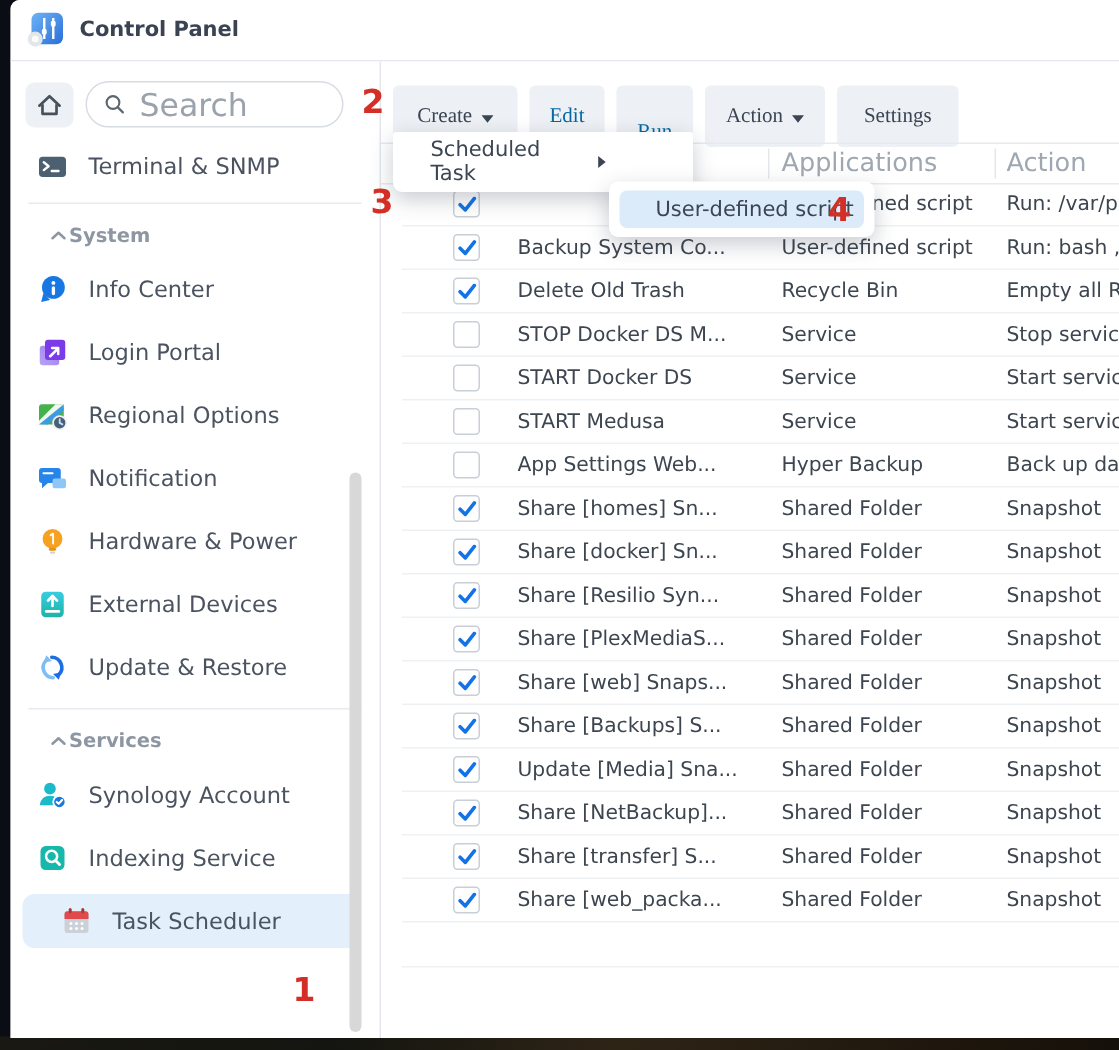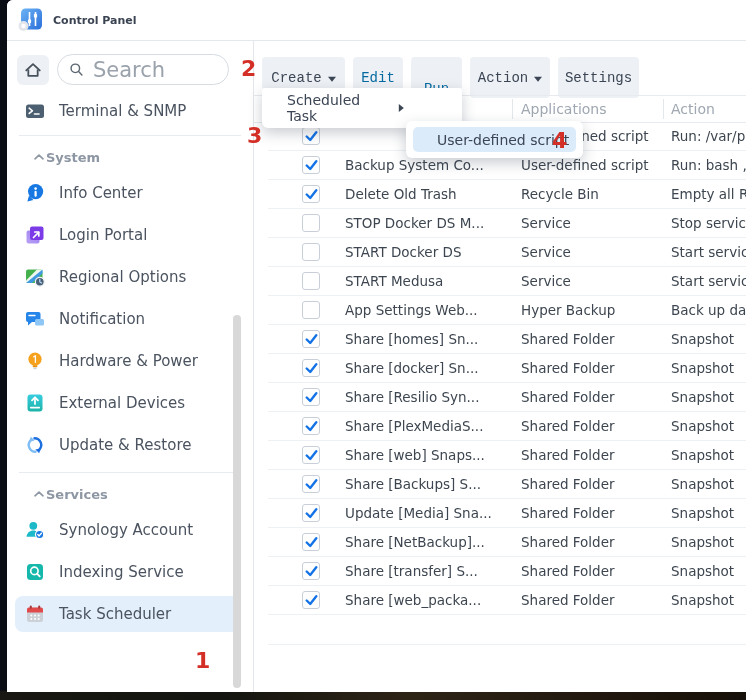--- a/index.html
+++ b/index.html
@@ -10,21 +10,21 @@
     -webkit-font-smoothing:antialiased;
   }
   .desktop-floor{position:absolute;left:0;bottom:0;width:746px;height:9px;
     background:linear-gradient(90deg,#191812 0%,#141510 30%,#2e2416 55%,#241b10 75%,#151009 100%);}
   .window{position:absolute;left:7px;top:0;width:739px;height:692px;background:#fff;
     border-radius:6px 0 0 0;overflow:hidden;}
   
   .titlebar{height:40px;border-bottom:1px solid #e4e8ec;display:flex;align-items:center;
     padding-left:10px;gap:10px;background:#fff;}
   .app-icon{width:26px;height:26px}
-  .title{font-size:11px;font-weight:bold;color:#3a4352}
+  .title{font-size:14px;font-weight:bold;color:#3a4352}
   
   .sidebar{position:absolute;left:0;top:41px;bottom:0;width:246px;background:#fff;
     border-right:1px solid #e3e7eb;}
   .side-top{display:flex;gap:8px;padding:13px 0 0 10px;align-items:center}
   .home-btn{width:32px;height:30px;background:#edf0f4;border:none;border-radius:6px;
     display:flex;align-items:center;justify-content:center;cursor:pointer}
   .search-box{box-sizing:border-box;width:172px;height:31px;border:1px solid #d6dce2;border-radius:16px;
     display:flex;align-items:center;padding-left:11px;gap:7px;background:#fff}
   .search-box input{border:none;outline:none;width:118px;font-size:21px;color:#333;
     font-family:inherit;background:transparent}
@@ -32,34 +32,34 @@
   .side-item{height:42px;display:flex;align-items:center;gap:14px;padding-left:18px;
     font-size:15px;color:#4a535f;cursor:pointer}
   .side-item.top-item{height:36px;margin-top:8px}
   .side-item .ic{width:20px;height:20px;flex:0 0 20px}
   .divider{height:1px;background:#e7eaee;margin:6px 12px 0 12px}
   .section-head{height:26px;margin-top:8px;display:flex;align-items:center;
     padding-left:25px;color:#8d96a3;font-weight:bold;font-size:13px;cursor:pointer}
   .section-head .chev{width:14px;height:14px}
   .side-item.sel-first{margin-top:2px}
   .side-item.selected{background:#e4effc;border-radius:8px;margin:3px 13px 3px 8px;
-    height:36px;padding-left:10px}
+    height:36px;padding-left:26px}
   .scroll-thumb{position:absolute;left:226px;top:315px;width:8px;height:373px;
     background:#d8d8d8;border-radius:4px}
   
   .main{position:absolute;left:247px;top:41px;right:0;bottom:0;overflow:hidden;background:#fff}
   .toolbar{display:flex;gap:8px;padding:16px 0 0 8px}
   .tbtn{height:41px;background:#edf0f4;border:none;border-radius:4px;font-size:14px;
     color:#3b4554;display:flex;align-items:center;justify-content:center;gap:6px;
-    font-family:Liberation Mono, monospace;cursor:pointer;flex:0 0 auto}
+    font-family:Liberation Serif, serif;cursor:pointer;flex:0 0 auto}
   .tbtn.disabled{color:#0369a1;cursor:default}
   .caret{width:8px;height:6px;margin-top:2px}
   .thead{position:absolute;top:54px;left:0;right:0;height:26px;
     border-top:1px solid #e7eaee;border-bottom:1px solid #e7eaee;
-    font-size:14px;color:#9fa7b1}
+    font-size:17px;color:#9fa7b1}
   .th{position:absolute;top:0;height:26px;display:flex;align-items:center;cursor:pointer}
   .vsep{position:absolute;top:3px;height:20px;width:1px;background:#e3e7ea}
   .rows{position:absolute;top:81px;left:0;right:0}
   .row{height:29px;position:relative;font-size:13.5px;color:#3d4650}
   .row::after{content:"";position:absolute;left:14px;right:0;bottom:0;height:1px;background:#eef1f3}
   .checkbox{position:absolute;left:48px;top:5px;width:16px;height:16px;border:1px solid #c8cfd8;
     border-radius:3px;background:#fff;display:flex;align-items:center;justify-content:center;cursor:pointer}
   .cell{position:absolute;top:0;height:29px;line-height:29px;white-space:nowrap;overflow:hidden}
   .cell-name{left:91px;width:166px}
   .cell-app{left:267px;width:141px}

